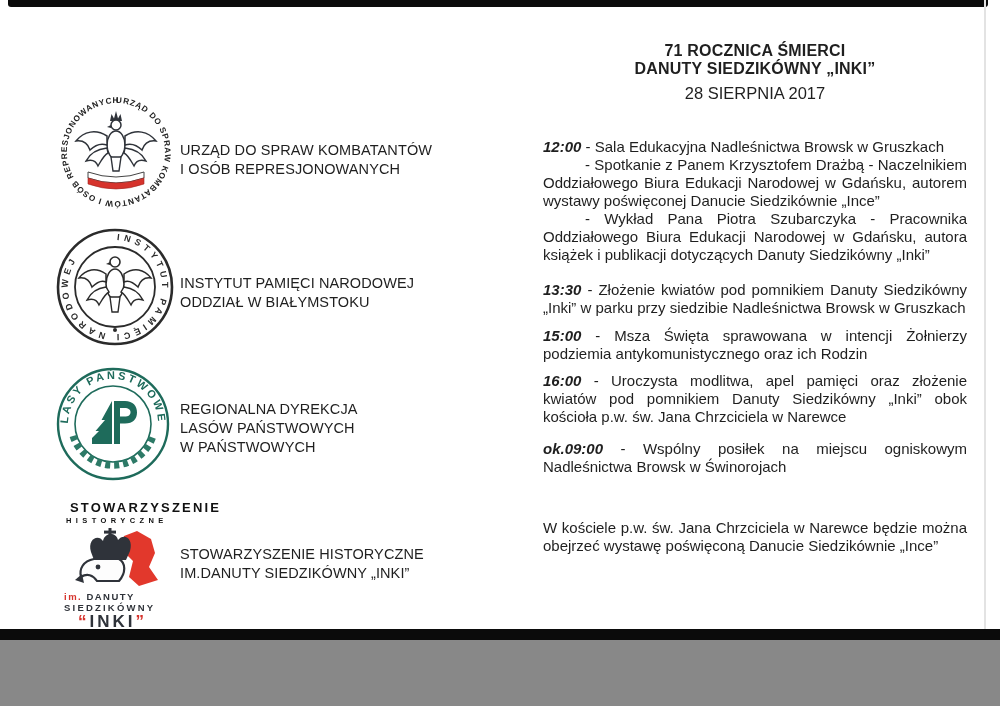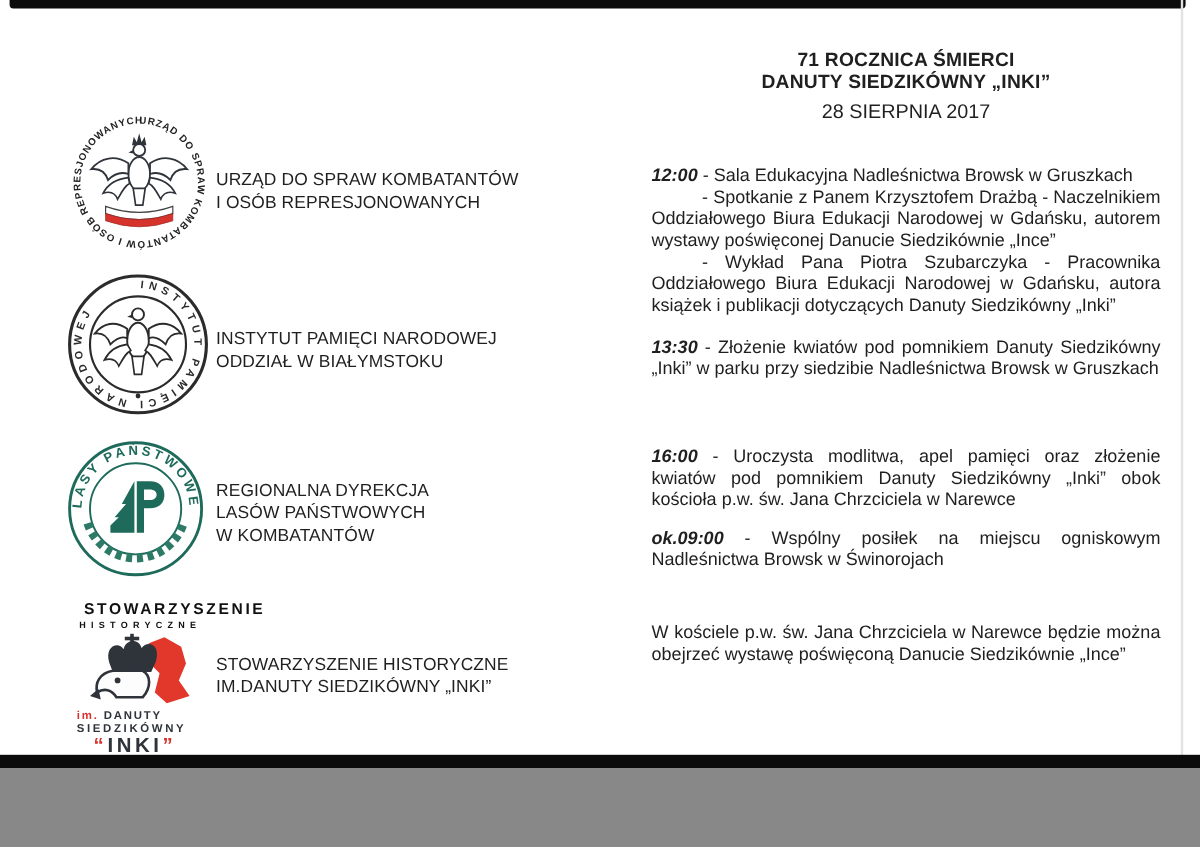--- a/index.html
+++ b/index.html
@@ -60,20 +60,23 @@
   <div class="entry" style="top:138px">
     <p><span class="time">12:00</span><span> - Sala Edukacyjna Nadleśnictwa Browsk w Gruszkach</span></p>
     <p class="sub">- Spotkanie z Panem Krzysztofem Drażbą - Naczelnikiem Oddziałowego Biura Edukacji Narodowej w Gdańsku, autorem wystawy poświęconej Danucie Siedzikównie „Ince”</p>
     <p class="sub">- Wykład Pana Piotra Szubarczyka - Pracownika Oddziałowego Biura Edukacji Narodowej w Gdańsku, autora książek i publikacji dotyczących Danuty Siedzikówny „Inki”</p>
   </div>
 
   <div class="entry" style="top:281px">
     <p><span class="time">13:30</span><span> - Złożenie kwiatów pod pomnikiem Danuty Siedzikówny „Inki” w parku przy siedzibie Nadleśnictwa Browsk w Gruszkach</span></p>
   </div>
 
+  <div class="entry" style="top:327px">
+    <p><span class="time">15:00</span><span> - Msza Święta sprawowana w intencji Żołnierzy podziemia antykomunistycznego oraz ich Rodzin</span></p>
+  </div>
 
   <div class="entry" style="top:372px">
     <p><span class="time">16:00</span><span> - Uroczysta modlitwa, apel pamięci oraz złożenie kwiatów pod pomnikiem Danuty Siedzikówny „Inki” obok kościoła p.w. św. Jana Chrzciciela w Narewce</span></p>
   </div>
 
   <div class="entry" style="top:440px">
     <p><span class="time">ok.09:00</span><span> - Wspólny posiłek na miejscu ogniskowym Nadleśnictwa Browsk w Świnorojach</span></p>
   </div>
 
   <div class="note" style="top:519px">W kościele p.w. św. Jana Chrzciciela w Narewce będzie można obejrzeć wystawę poświęconą Danucie Siedzikównie „Ince”</div>
@@ -140,21 +143,21 @@
     <path d="M21,70 A42,42 0 0 0 101,70" fill="none" stroke="#2d7a67" stroke-width="7" stroke-dasharray="5 4"></path>
     <g>
       <path d="M40,78 L40,72 L47,65 L43.5,65 L53,54 L49.5,54 L60,35 L60,78 Z" fill="#1e6b5b"></path>
       <path fill-rule="evenodd" d="M62,35 L73,35 C81,35 85,40 85,46.5 C85,53 81,57.5 73,57.5 L68,57.5 L68,78 L62,78 Z
                M68,42 L72.5,42 C76.5,42 78.5,43.8 78.5,46.2 C78.5,48.8 76.5,50.6 72.5,50.6 L68,50.6 Z" fill="#1e6b5b"></path>
     </g>
   </svg>
   <div class="org-label" style="top:400px">
     <div>REGIONALNA DYREKCJA</div>
     <div>LASÓW PAŃSTWOWYCH</div>
-    <div>W KOMBATANTÓW</div>
+    <div>W PAŃSTWOWYCH</div>
   </div>
 
   <div class="inka-logo">
     <div class="inka-h1">STOWARZYSZENIE</div>
     <div class="inka-h2">HISTORYCZNE</div>
     <svg class="inka-svg" width="92" height="62" viewBox="0 0 92 62">
       <path d="M50,8 L63,3 L77,11 L81,25 L75,39 L84,52 L65,58 L55,49 L59,33 L48,22 Z" fill="#e2382c"></path>
       <g>
         <rect x="34.5" y="0" width="3" height="9" fill="#2f333a"></rect>
         <rect x="30" y="2.6" width="12" height="3" fill="#2f333a"></rect>

